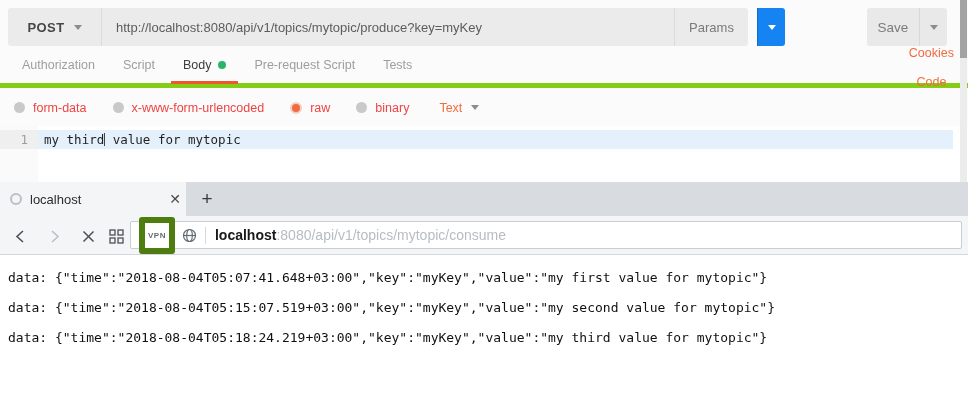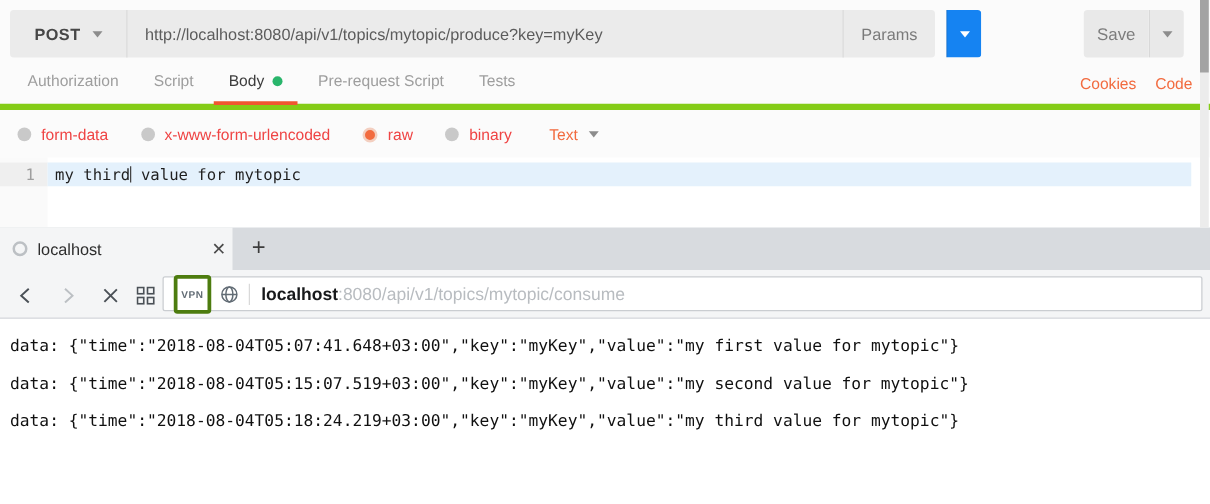--- a/index.html
+++ b/index.html
@@ -42,21 +42,21 @@
 
   .tabs-row { position:absolute; top:46px; left:0; width:100%; height:42px;
     border-bottom:5px solid #84cc16; display:flex; align-items:center; padding-left:10px; }
   .pm-tab { position:relative; height:100%; display:flex; align-items:center; padding:0 12px; margin-right:4px;
     font-size:12.5px; color:#9e9e9e; cursor:pointer; white-space:nowrap; }
   .pm-tab.active { color:#3c3c3c; }
   .pm-tab.active::after { content:""; position:absolute; left:0; right:0; bottom:-1px; height:3px;
     background:var(--tab-underline,#f0562f); }
   .green-dot { width:8px; height:8px; border-radius:50%; background:var(--green-dot,#29b56b);
     display:inline-block; margin-left:7px; }
-  .pm-links { position:absolute; right:14px; top:0; height:42px; display:flex; align-items:center; gap:15px; }
+  .pm-links { position:absolute; right:14px; top:0; height:42px; display:flex; align-items:center; gap:15px;flex-direction:column; }
   .pm-link { color:var(--postman-orange,#f26b3f); font-size:12.5px; cursor:pointer; }
 
   .modes-row { position:absolute; top:89px; left:0; width:100%; height:37px;
     display:flex; align-items:center; padding-left:14px; gap:26px; }
   .mode { display:flex; align-items:center; gap:8px; cursor:pointer; }
   .radio { width:11px; height:11px; border-radius:50%; background:#c9c9c9; }
   .mode.selected .radio { width:12px; height:12px; background:var(--postman-orange,#f26b3f);
     border:2px solid #f3cfc0; }
   .mode-label { font-size:12.5px; color:#ef4444; }
   .type-dd { display:flex; align-items:center; gap:9px; cursor:pointer; margin-left:4px; }
@@ -87,21 +87,21 @@
   .o-tab-label { font-size:13px; color:#2d2d2d; flex:1; }
   .tab-close { width:22px; text-align:center; color:#4a4a4a; font-size:14px; cursor:pointer; }
   .newtab-btn { position:absolute; left:192px; top:0; width:30px; height:34px; display:flex;
     align-items:center; justify-content:center; font-size:19px; color:#3c3c3c; cursor:pointer; font-weight:300; }
 
   .o-toolbar { position:relative; height:39px; background:#f4f5f6; border-bottom:1px solid #d5d8db; }
   .nav-btn { position:absolute; top:8px; width:24px; height:24px; display:flex; align-items:center;
     justify-content:center; cursor:pointer; }
   .addr-bar { position:absolute; left:130px; right:6px; top:5px; height:28px; background:#fff;
     border:1px solid #cacdd1; border-radius:2px; display:flex; align-items:center; padding-left:8px; }
-  .vpn-badge { border:3px solid #4d7c0f; border-radius:3px; color:#626c75; font-size:8px; font-weight:bold;
+  .vpn-badge { border:6px solid #4d7c0f; border-radius:3px; color:#626c75; font-size:8px; font-weight:bold;
     padding:8px 3px; letter-spacing:.5px; cursor:pointer; }
   .globe-wrap { margin-left:7px; display:flex; align-items:center; }
   .addr-sep { width:1px; height:17px; background:#d9d9d9; margin:0 9px 0 8px; }
   .addr-host { font-size:14px; font-weight:bold; color:#17191b; }
   .addr-path { font-size:14px; color:#b8bcc0; }
 
   .o-content { height:120px; background:#fff; padding:8px 0 0 8px; }
   .sse-line { font-family:"DejaVu Sans Mono", monospace; font-size:13px; line-height:30px;
     color:#101010; white-space:pre; }
 </style>

